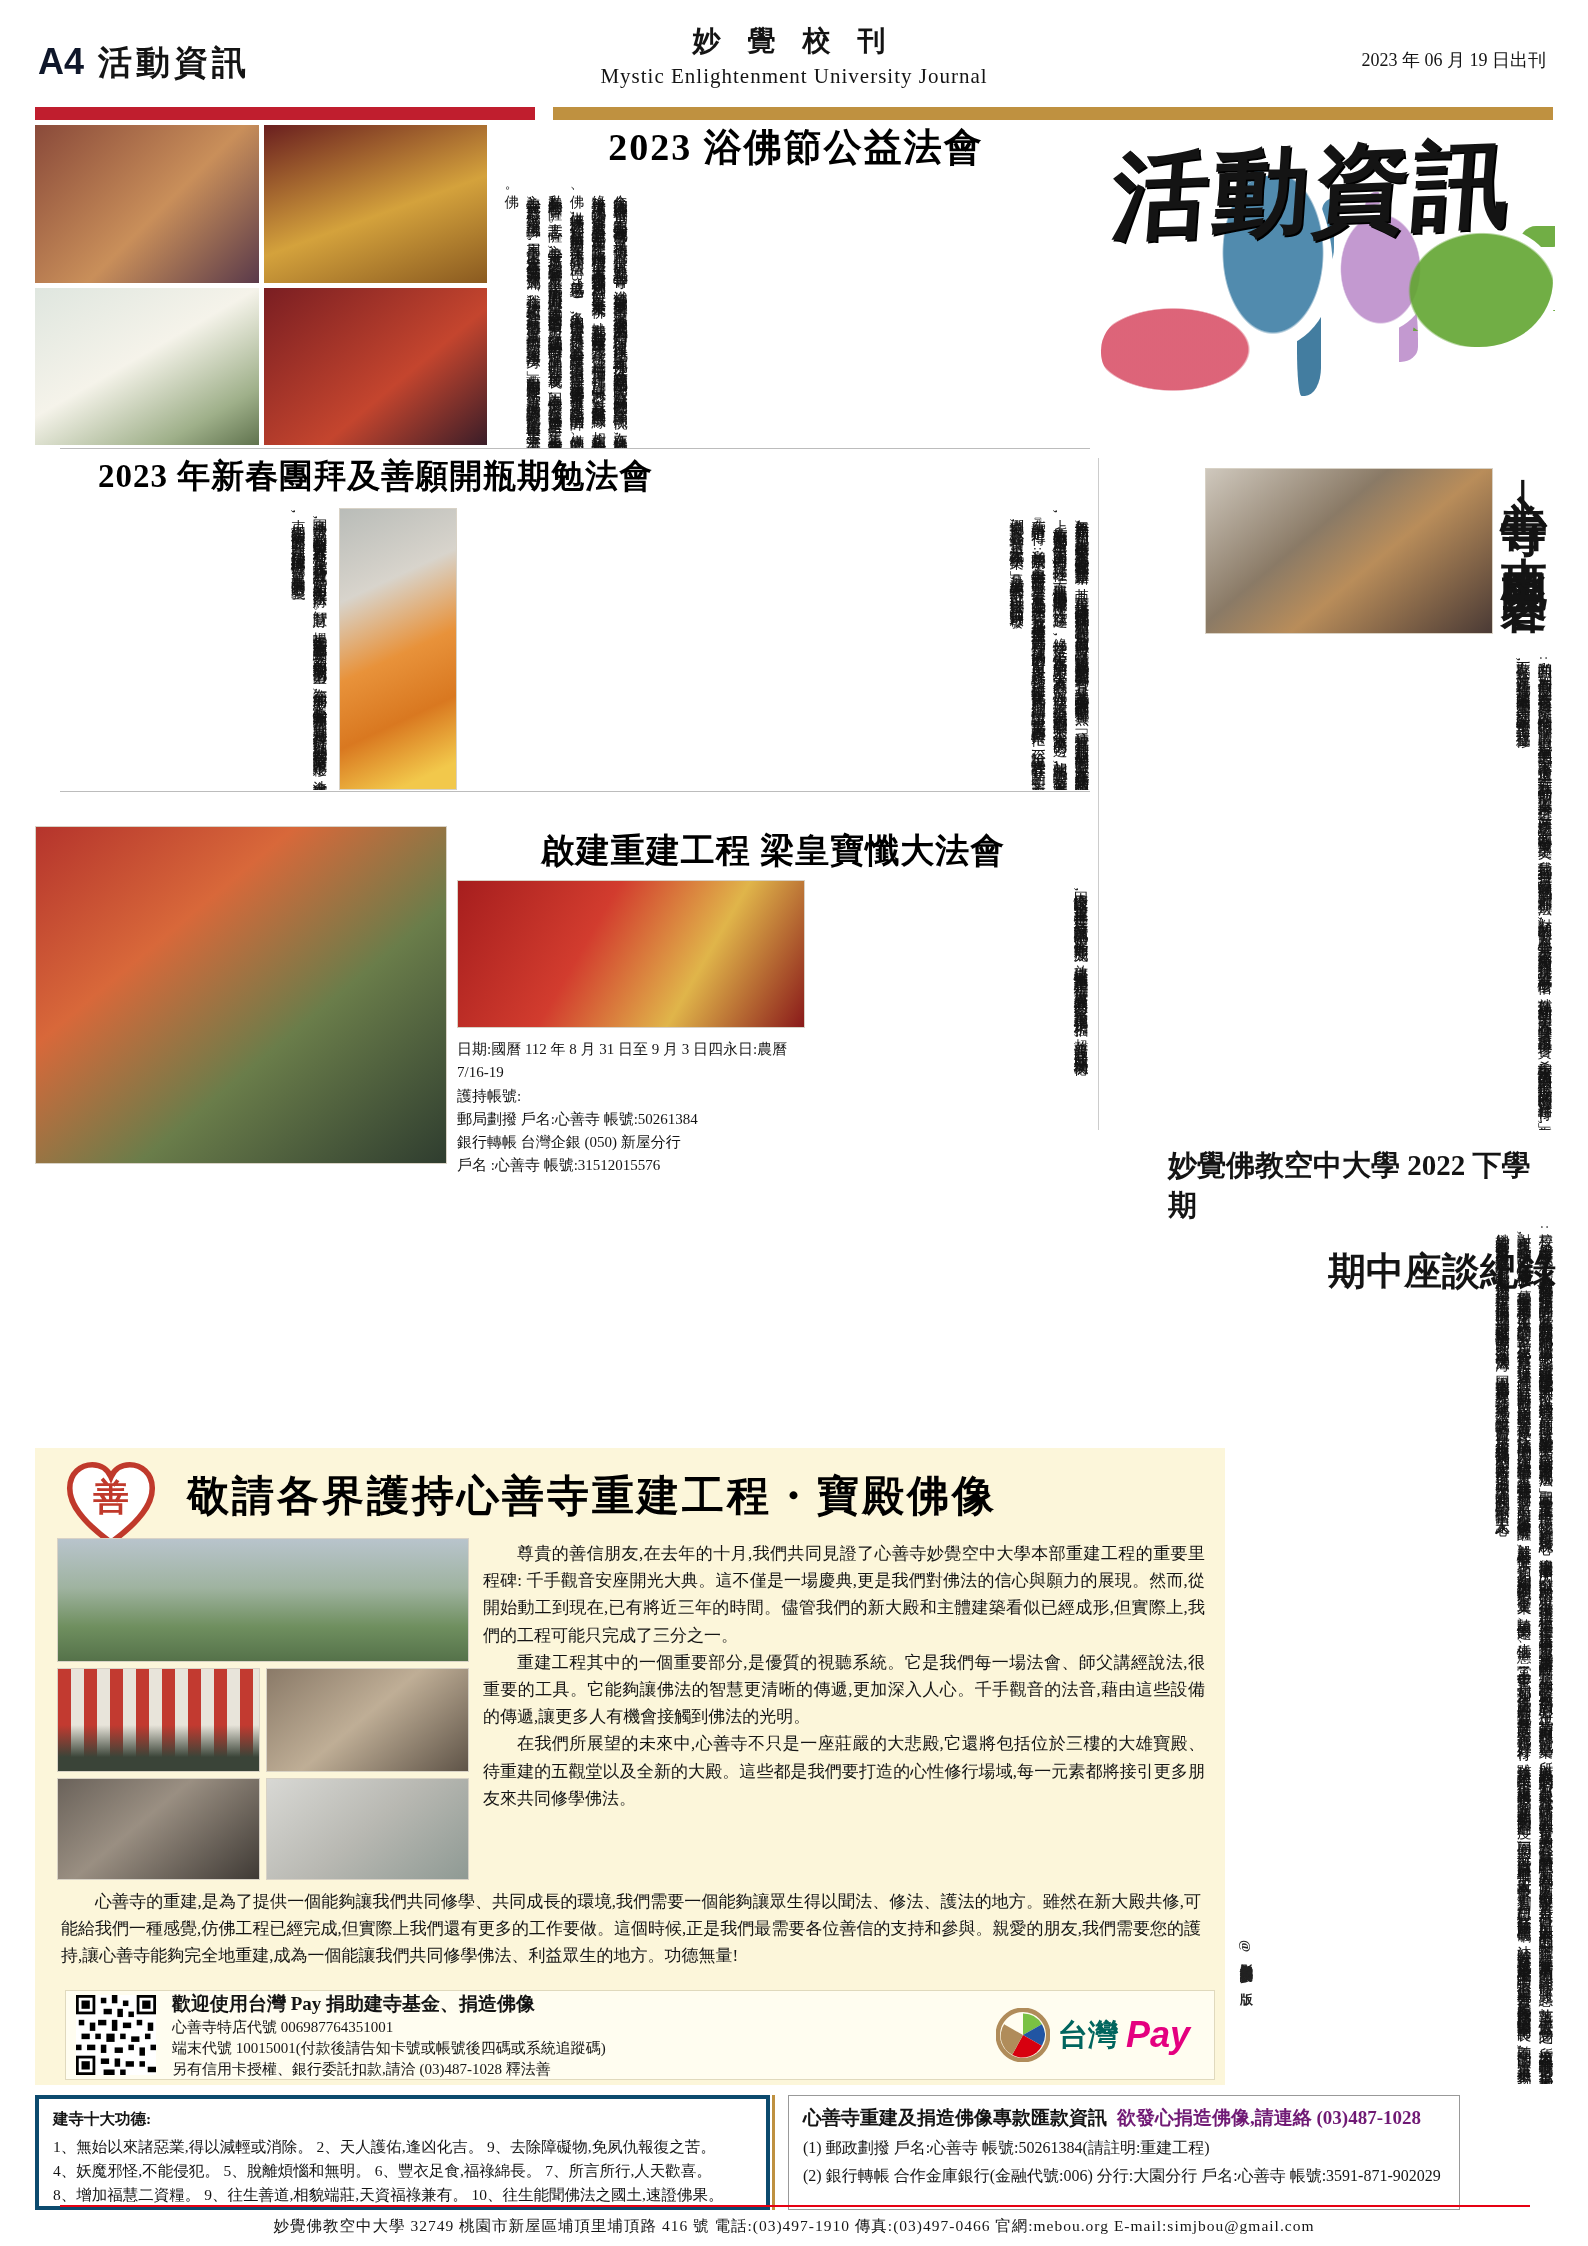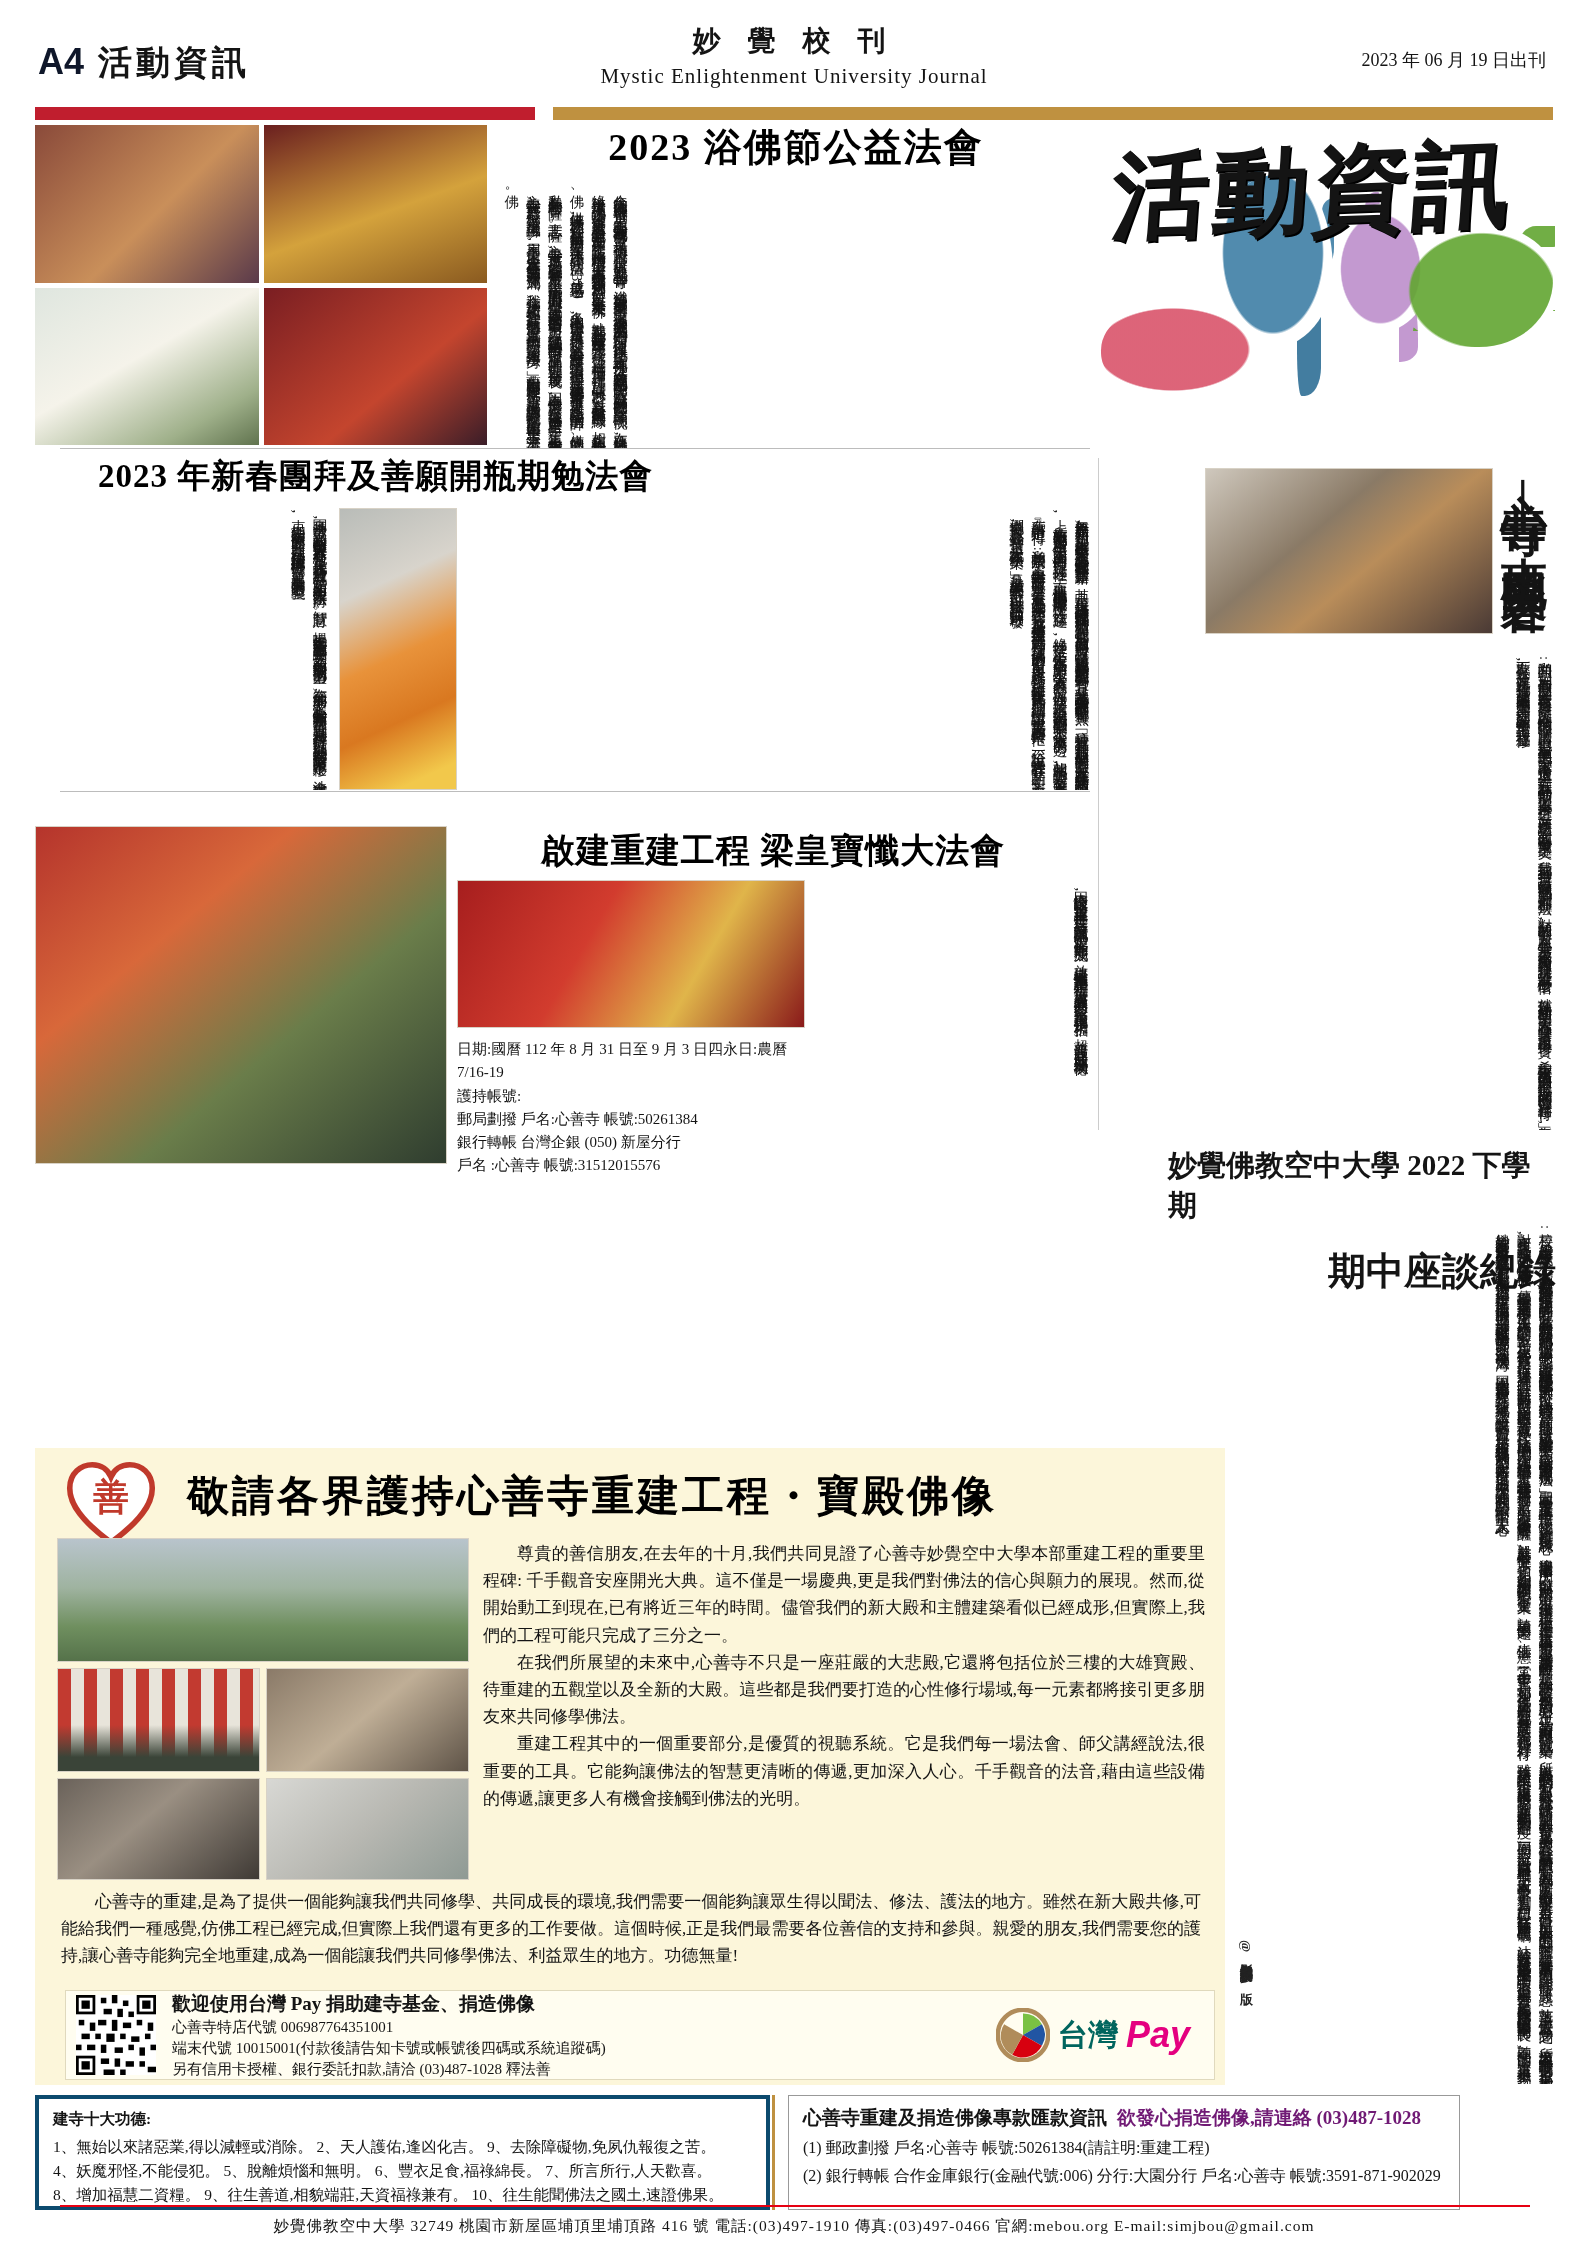--- a/index.html
+++ b/index.html
@@ -241,22 +241,22 @@
     <h2 class="headline">敬請各界護持心善寺重建工程・寶殿佛像</h2>
     <div class="appeal-photos">
       <div class="photo ph-aerial"></div>
       <div class="photo ph-stripes"></div>
       <div class="photo ph-build"></div>
       <div class="photo ph-kitchen"></div>
       <div class="photo ph-tanks"></div>
     </div>
     <div class="appeal-text">
       <p>尊貴的善信朋友,在去年的十月,我們共同見證了心善寺妙覺空中大學本部重建工程的重要里程碑: 千手觀音安座開光大典。這不僅是一場慶典,更是我們對佛法的信心與願力的展現。然而,從開始動工到現在,已有將近三年的時間。儘管我們的新大殿和主體建築看似已經成形,但實際上,我們的工程可能只完成了三分之一。</p>
+      <p>重建工程其中的一個重要部分,是優質的視聽系統。它是我們每一場法會、師父講經說法,很重要的工具。它能夠讓佛法的智慧更清晰的傳遞,更加深入人心。千手觀音的法音,藉由這些設備的傳遞,讓更多人有機會接觸到佛法的光明。</p>
       <p>在我們所展望的未來中,心善寺不只是一座莊嚴的大悲殿,它還將包括位於三樓的大雄寶殿、待重建的五觀堂以及全新的大殿。這些都是我們要打造的心性修行場域,每一元素都將接引更多朋友來共同修學佛法。</p>
-      <p>重建工程其中的一個重要部分,是優質的視聽系統。它是我們每一場法會、師父講經說法,很重要的工具。它能夠讓佛法的智慧更清晰的傳遞,更加深入人心。千手觀音的法音,藉由這些設備的傳遞,讓更多人有機會接觸到佛法的光明。</p>
     </div>
     <div class="appeal-full">
       <p>心善寺的重建,是為了提供一個能夠讓我們共同修學、共同成長的環境,我們需要一個能夠讓眾生得以聞法、修法、護法的地方。雖然在新大殿共修,可能給我們一種感覺,仿佛工程已經完成,但實際上我們還有更多的工作要做。這個時候,正是我們最需要各位善信的支持和參與。親愛的朋友,我們需要您的護持,讓心善寺能夠完全地重建,成為一個能讓我們共同修學佛法、利益眾生的地方。功德無量!</p>
     </div>
 
     <div class="paybox">
       <svg class="qr" viewBox="0 0 29 29">
         <rect width="29" height="29" fill="#fff"></rect>
         <g fill="#000">
           <rect x="0" y="0" width="7" height="7"></rect>

